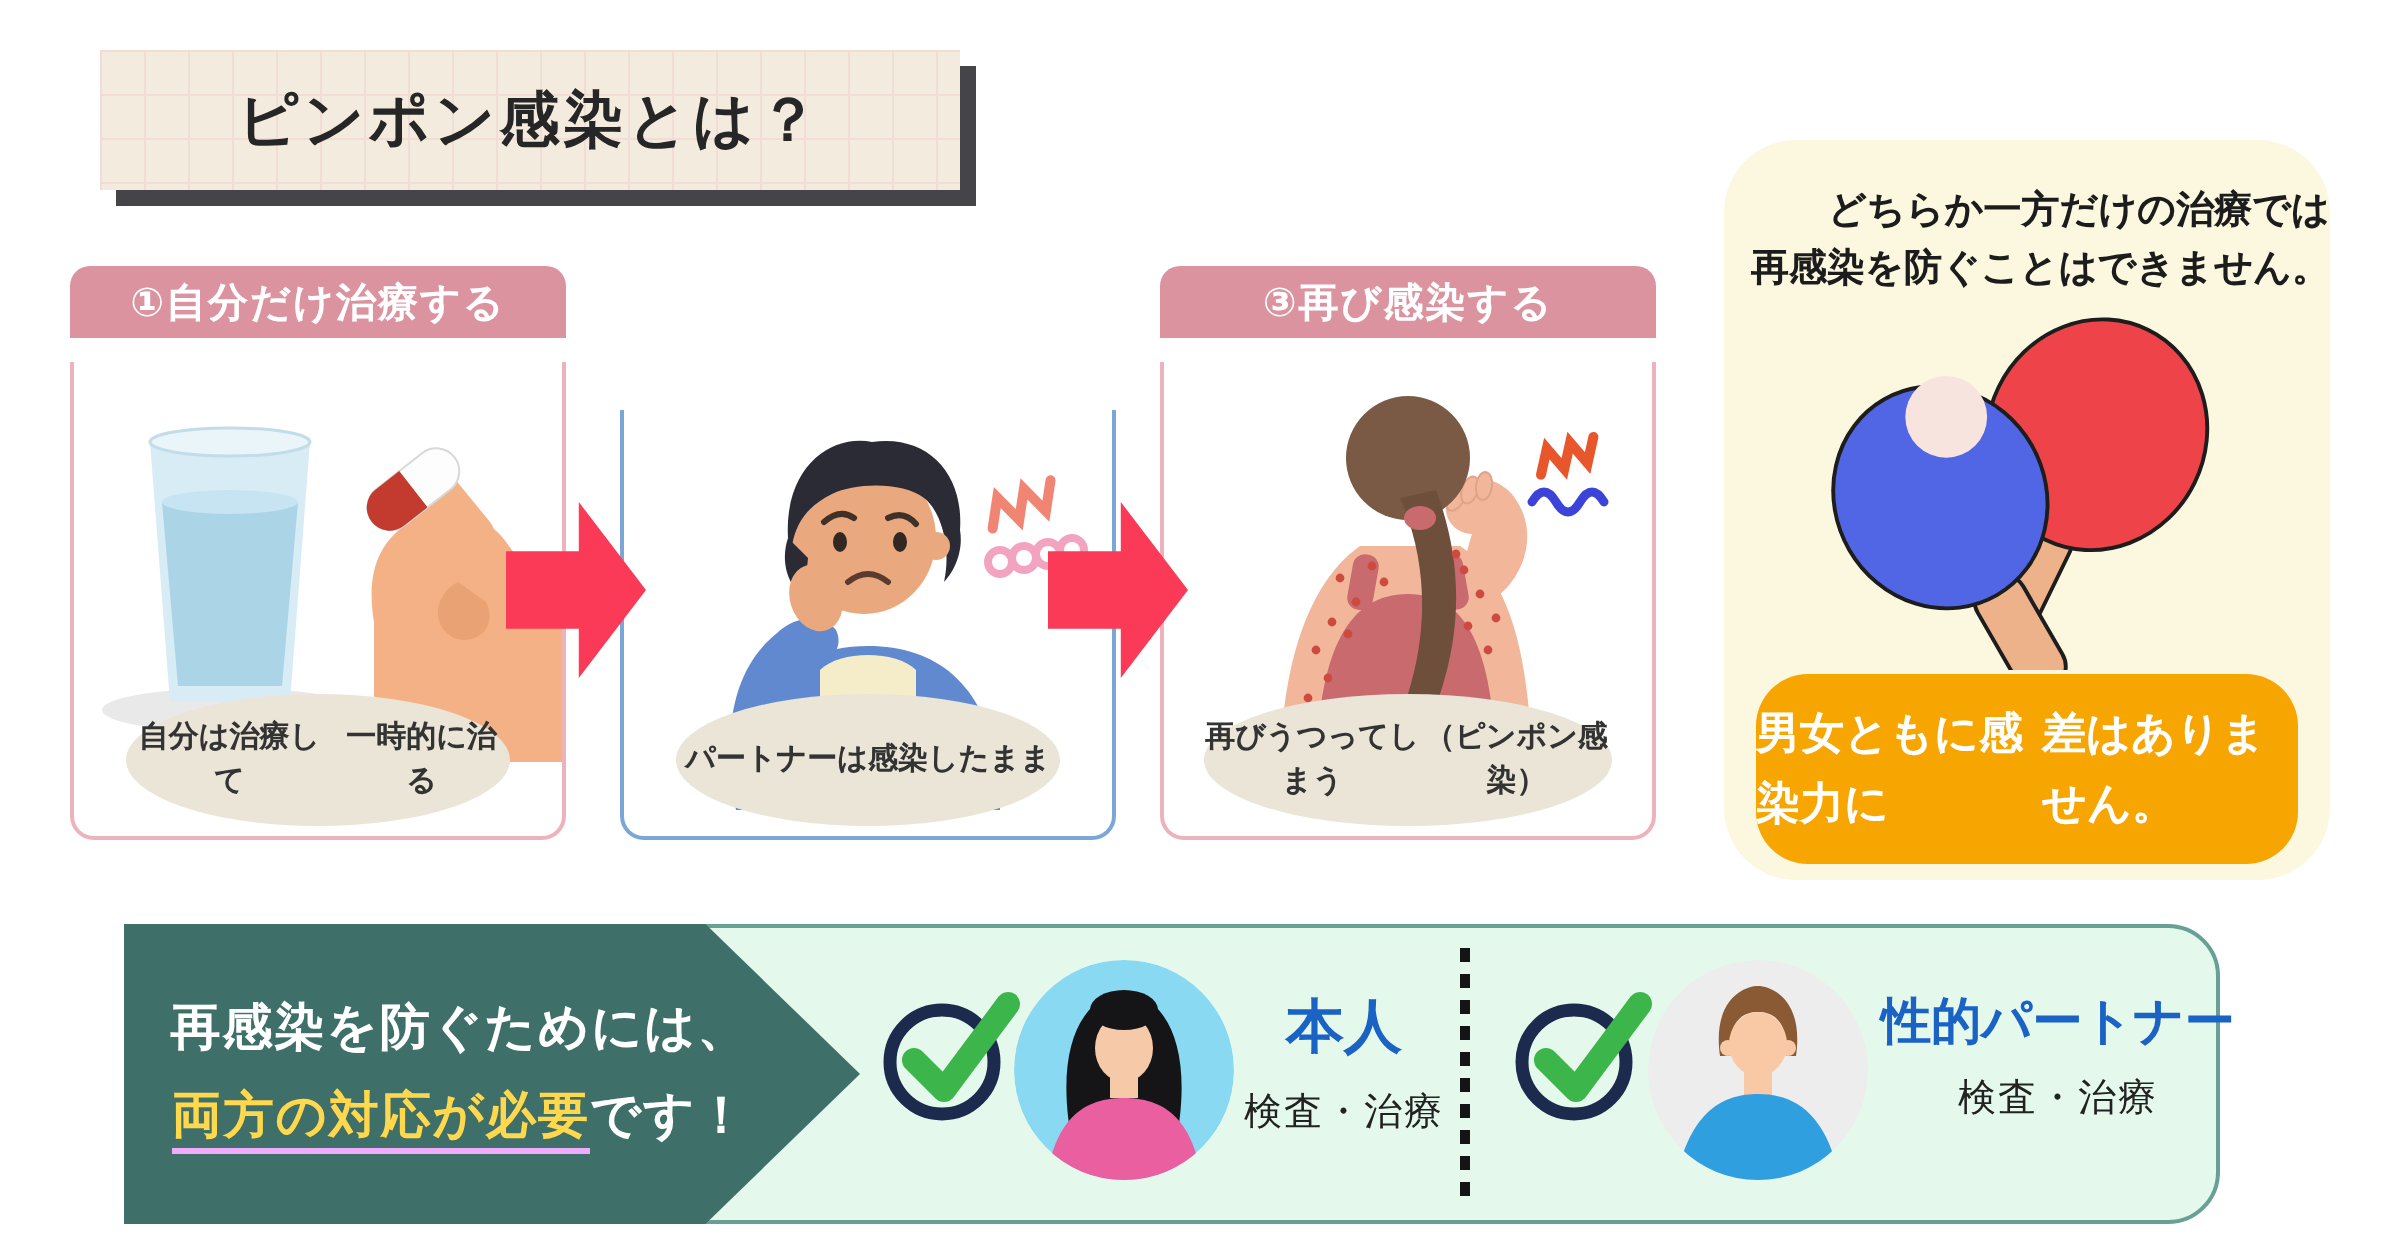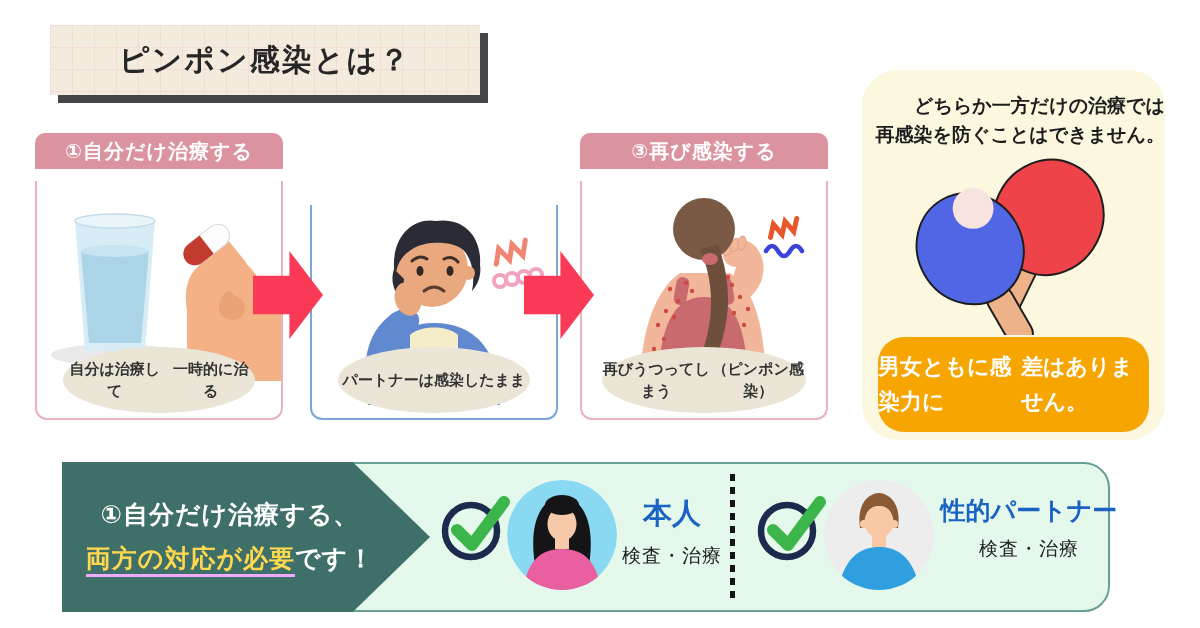--- a/index.html
+++ b/index.html
@@ -206,21 +206,21 @@
     </svg>
     <div class="side-badge">
       <div>男女ともに感染力に</div>
       <div>差はありません。</div>
     </div>
   </div>
 
   <div class="bottom-banner">
     <div class="lead-block">
       <div class="lead-text">
-        <div>①自分だけ治療する、</div>
+        <div>再感染を防ぐためには、</div>
         <div><span class="lead-em">両方の対応が必要</span><span>です！</span></div>
       </div>
     </div>
 
     <svg class="check-icon" id="check-1" viewBox="0 0 76 76">
       <circle cx="33" cy="43" r="26" fill="none" stroke="#1c2b4d" stroke-width="6.5"></circle>
       <path d="M19,42 L34,57 L66,14" fill="none" stroke="#3cb54a" stroke-width="12" stroke-linecap="round" stroke-linejoin="round"></path>
     </svg>
 
     <svg class="avatar" id="avatar-woman" viewBox="0 0 110 110">

